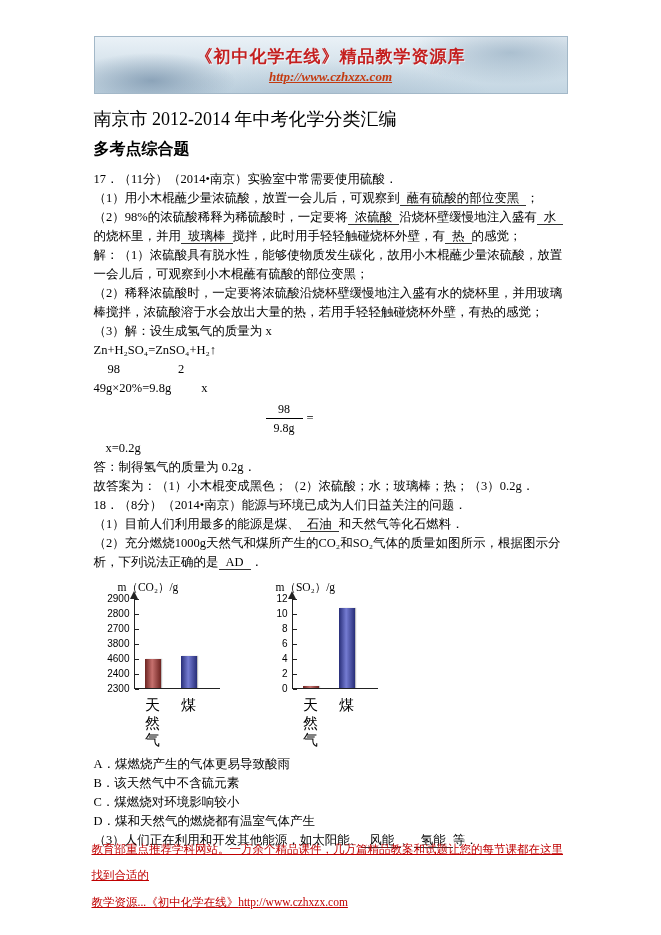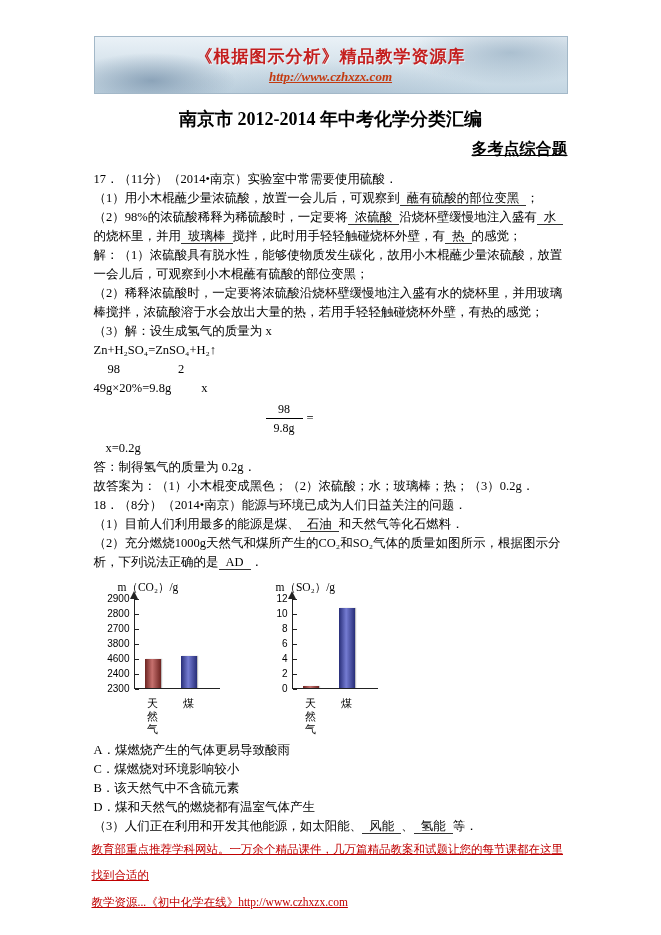--- a/index.html
+++ b/index.html
@@ -18,22 +18,22 @@
     background:
       radial-gradient(ellipse 120px 40px at 12% 78%, rgba(88,118,148,0.55), transparent 70%),
       radial-gradient(ellipse 150px 45px at 88% 28%, rgba(120,150,175,0.50), transparent 70%),
       radial-gradient(ellipse 220px 55px at 50% 115%, rgba(148,173,194,0.50), transparent 75%),
       linear-gradient(180deg, #eaf1f7, #d3e1ea 55%, #c3d5e2);
     border: 1px solid #a3b8c8;
   }
   .banner-title { color: #c41f1f; font-weight: bold; font-size: 17px; letter-spacing: 1px; text-shadow: 1px 1px 0 rgba(255,255,255,0.65); }
   .banner-url { color: #c43a10; font-weight: bold; font-style: italic; font-size: 13px; text-decoration: underline; margin-top: 1px; }
 
-  .doc-title { font-size: 18px; font-weight: bold; text-align: center; margin: 13px 0 2px; }
-  .doc-subtitle { font-size: 16px; font-weight: bold; text-align: right; margin: 8px 0 10px; text-decoration: underline; }
+  .doc-title { font-size: 18px; font-weight: normal; text-align: left; margin: 13px 0 2px; }
+  .doc-subtitle { font-size: 16px; font-weight: bold; text-align: left; margin: 8px 0 10px; }
 
   .line { font-size: 12.5px; line-height: 1.52; margin: 0; }
   .blank { border-bottom: 1px solid #333; padding: 0 7px; }
 
   
   .masses .m1 { margin-left: 14px; }
   .masses .m2 { margin-left: 58px; }
   .calcline .c1 { margin-left: 0; }
   .calcline .c2 { margin-left: 30px; }
   .fracline { margin-left: 172px; margin-top: 2px; margin-bottom: 2px; }
@@ -72,39 +72,39 @@
     position: absolute; left: 0; bottom: 0; width: 100%; height: 100%;
     display: flex; align-items: flex-end; gap: 20px; padding-left: 10px;
   }
   .bar {
     width: 16px;
     background-image: linear-gradient(90deg, rgba(0,0,0,0.38), rgba(255,255,255,0.28) 45%, rgba(0,0,0,0.38));
     box-shadow: 1px 0 1px rgba(0,0,0,0.25);
   }
   .cats { margin-left: 45px; display: flex; gap: 20px; margin-top: 3px; }
   .cat {
-    width: 16px; font-size: 11px; line-height: 1.15; text-align: center;
+    width: 16px; font-size: 15px; line-height: 1.15; text-align: center;
     word-break: break-all;
   }
 
   
   .footer {
     position: absolute; bottom: 20px; left: 50%; transform: translateX(-50%);
     width: 478px; color: #c00000; font-size: 11.5px; line-height: 2.3; text-decoration: underline;
   }
   .footer p { margin: 0; }
 </style>
 </head>
 <body>
 
 <div class="page">
   <div class="content">
 
     <div class="banner">
-      <div class="banner-title">《根据图示分析》精品教学资源库</div>
+      <div class="banner-title">《初中化学在线》精品教学资源库</div>
       <div class="banner-url">http://www.czhxzx.com</div>
     </div>
 
     <div class="doc-title">南京市 2012-2014 年中考化学分类汇编</div>
     <div class="doc-subtitle">多考点综合题</div>
 
     <p class="line">17．（11分）（2014•南京）实验室中常需要使用硫酸．</p>
 
     <p class="line"><span>（1）用小木棍蘸少量浓硫酸，放置一会儿后，可观察到</span><span class="blank">蘸有硫酸的部位变黑</span><span>；</span></p>
 
@@ -184,22 +184,22 @@
           </div>
         </div>
         <div class="cats">
             <div class="cat">天然气</div>
             <div class="cat">煤</div>
           </div>
       </div>
     </div>
 
     <p class="line">A．煤燃烧产生的气体更易导致酸雨</p>
+    <p class="line">B．该天然气中不含硫元素</p>
     <p class="line">C．煤燃烧对环境影响较小</p>
-    <p class="line">B．该天然气中不含硫元素</p>
     <p class="line">D．煤和天然气的燃烧都有温室气体产生</p>
 
     <p class="line"><span>（3）人们正在利用和开发其他能源，如太阳能、</span><span class="blank">风能</span><span>、</span><span class="blank">氢能</span><span>等．</span></p>
 
   </div>
 
   <div class="footer">
     <p>教育部重点推荐学科网站。一万余个精品课件，几万篇精品教案和试题让您的每节课都在这里找到合适的</p>
     <p><span>教学资源...《初中化学在线》</span><span>http://www.czhxzx.com</span></p>
   </div>

